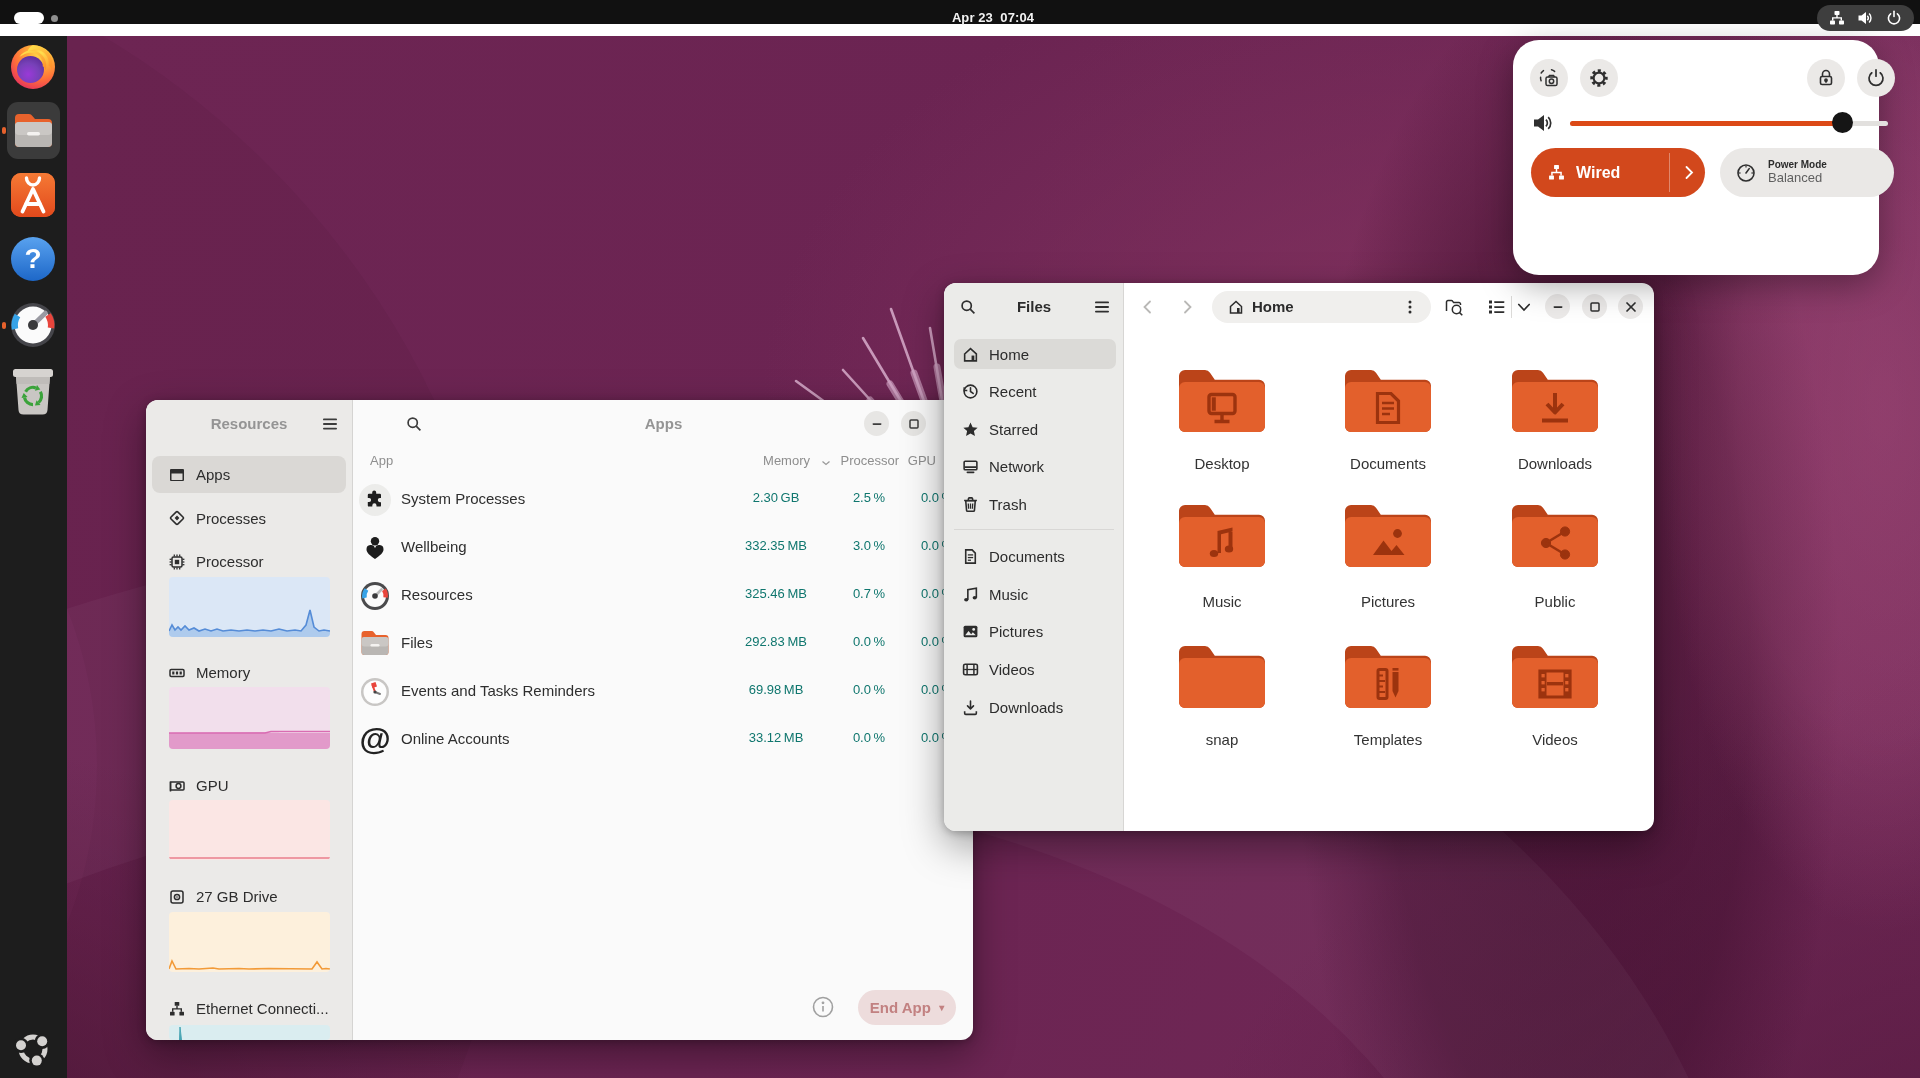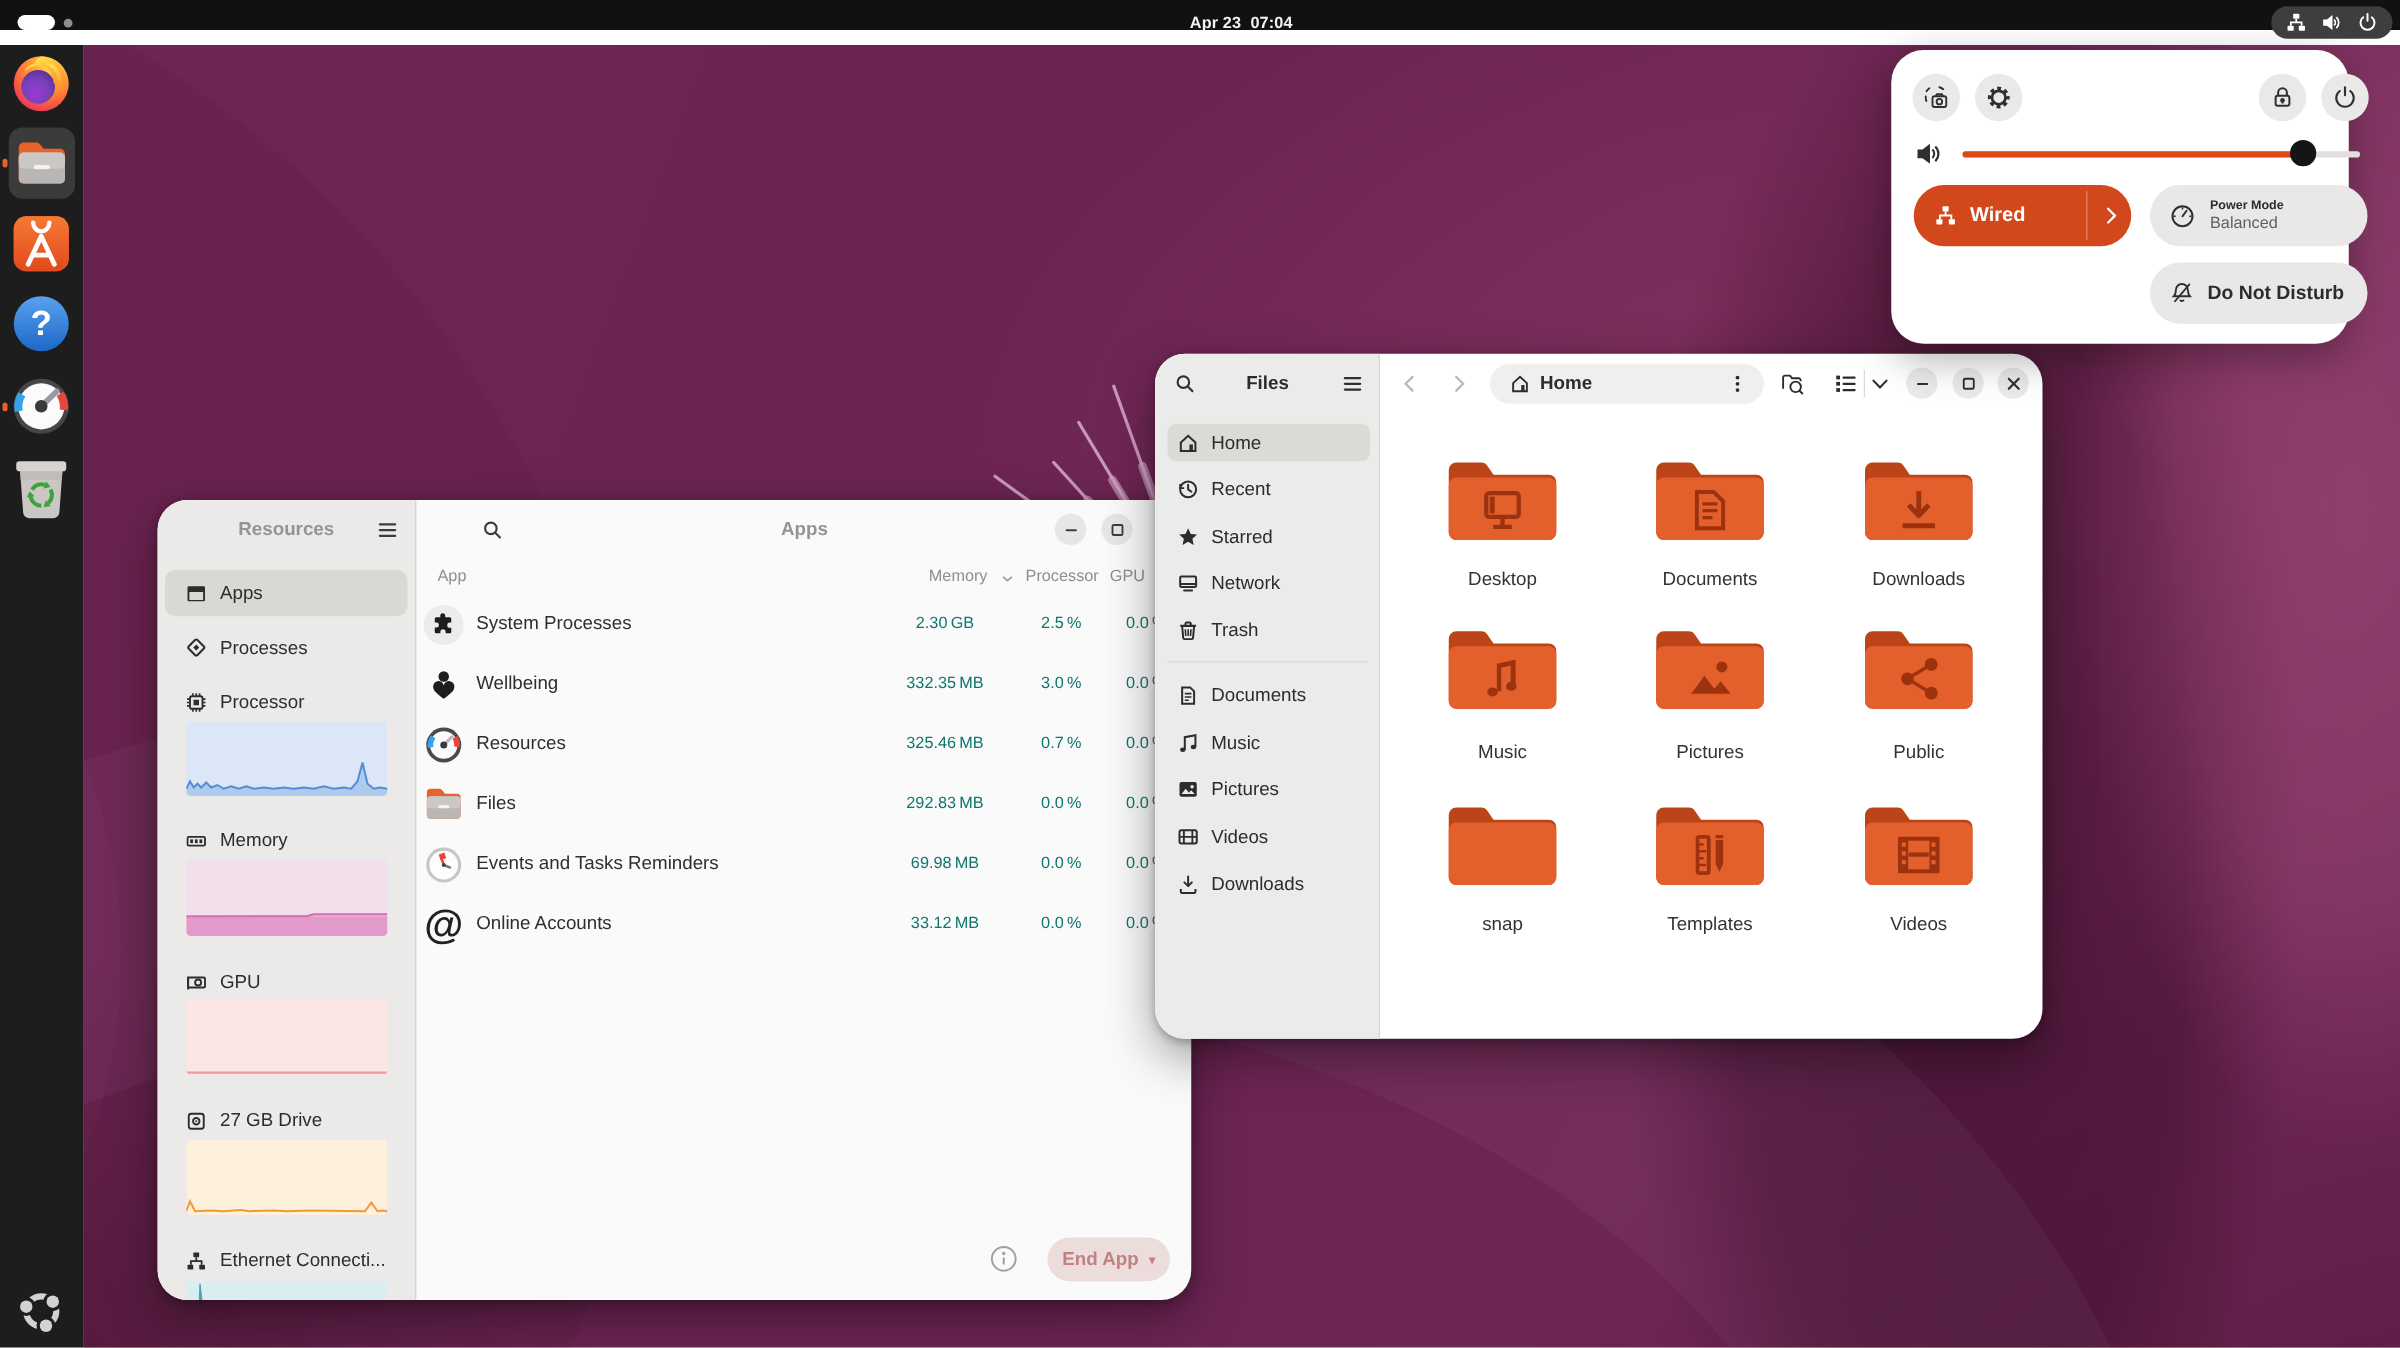--- a/index.html
+++ b/index.html
@@ -22,21 +22,21 @@
 
 #topbar { position:absolute; left:0; top:0; width:1920px; height:24px; background:#111111; color:#fff; z-index:50; }
 #clock { position:absolute; left:66px; right:0; top:0; height:36px; text-align:center; line-height:36px; font-size:13px; font-weight:700; letter-spacing:0.1px; color:#f2f2f2; }
 #pill-left { position:absolute; left:14px; top:12px; width:30px; height:12px; border-radius:6px; background:#ffffff; }
 #pill-dot { position:absolute; left:51px; top:15px; width:7px; height:7px; border-radius:50%; background:#8f8f8f; }
 #tray { position:absolute; right:6px; top:5px; width:97px; height:26px; border-radius:13px; background:#3e3e3e; display:flex; align-items:center; justify-content:space-evenly; }
 
 #dock { position:absolute; left:0; top:36px; width:67px; height:1042px; background:#1d1d1d; z-index:40; }
 .dock-dot { position:absolute; left:2px; width:4px; height:7px; border-radius:2px; background:#e6612c; }
 
-.win { position:absolute; border-radius:24px; box-shadow:0 14px 40px rgba(0,0,0,0.38), 0 2px 8px rgba(0,0,0,0.25); }
+.win { position:absolute; border-radius:12px; box-shadow:0 14px 40px rgba(0,0,0,0.38), 0 2px 8px rgba(0,0,0,0.25);margin-left:20px; }
 
 #reswin { left:126px; top:400px; width:827px; height:640px; background:#fafafa; z-index:10; overflow:hidden; }
 #res-side { position:absolute; left:0; top:0; width:207px; height:640px; background:#ebeae8; border-right:1px solid #d5d4d2; }
 .res-item { position:absolute; left:6px; width:194px; height:37px; border-radius:8px; display:flex; align-items:center; color:#2d2d2d; font-size:15px; }
 .res-item .ric { width:16px; height:16px; margin-left:17px; margin-right:11px; flex:none; }
 .sgraph { position:absolute; left:23px; width:161px; height:60px; border-radius:4px; overflow:hidden; }
 #res-main { position:absolute; left:208px; top:0; width:619px; height:640px; }
 .htitle { font-size:15px; font-weight:700; color:#949494; }
 .circbtn { position:absolute; width:25px; height:25px; border-radius:50%; background:#e7e6e4; display:flex; align-items:center; justify-content:center; }
 .colhead { position:absolute; font-size:13px; color:#8e8e8e; }
@@ -726,21 +726,13 @@
         <line x1="10" y1="10" x2="13.2" y2="5.6" stroke-linecap="round"></line>
         <line x1="10" y1="2.8" x2="10" y2="4.6" stroke-width="1.2"></line>
         <line x1="2.8" y1="10" x2="4.6" y2="10" stroke-width="1.2"></line>
         <line x1="15.4" y1="10" x2="17.2" y2="10" stroke-width="1.2"></line>
       </svg>
     <div style="margin-left:12px;line-height:1.15;">
         <div style="font-size:10px;font-weight:700;">Power Mode</div>
         <div style="font-size:13px;color:#5f5f5f;">Balanced</div>
       </div>
   </div>
-  <div class="qbtn" style="left:207px;top:170px;width:174px;background:#eae8e6;color:#2c2c2c;">
-    <svg style="margin-left:16px;flex:none;" width="19" height="19" viewBox="0 0 19 19" fill="none" stroke="#2f2f2f" stroke-width="1.5">
-        <path d="M9.5 2.2 a4.8 4.8 0 0 1 4.8 4.8 c0 3.4 1.6 5 1.6 5 H3.1 s1.6 -1.6 1.6 -5 a4.8 4.8 0 0 1 4.8 -4.8 z"></path>
-        <path d="M8 14.8 a1.6 1.6 0 0 0 3 0"></path>
-        <line x1="15.5" y1="2.5" x2="4" y2="16" stroke-linecap="round"></line>
-      </svg>
-    <span style="margin-left:11px;font-size:15.5px;font-weight:700;">Do Not Disturb</span>
-  </div>
 </div>
 
 </body></html>

